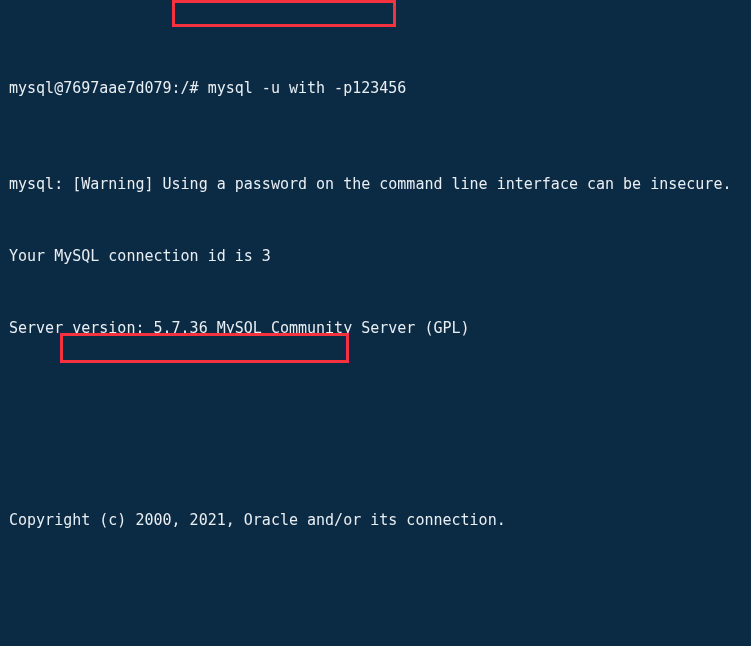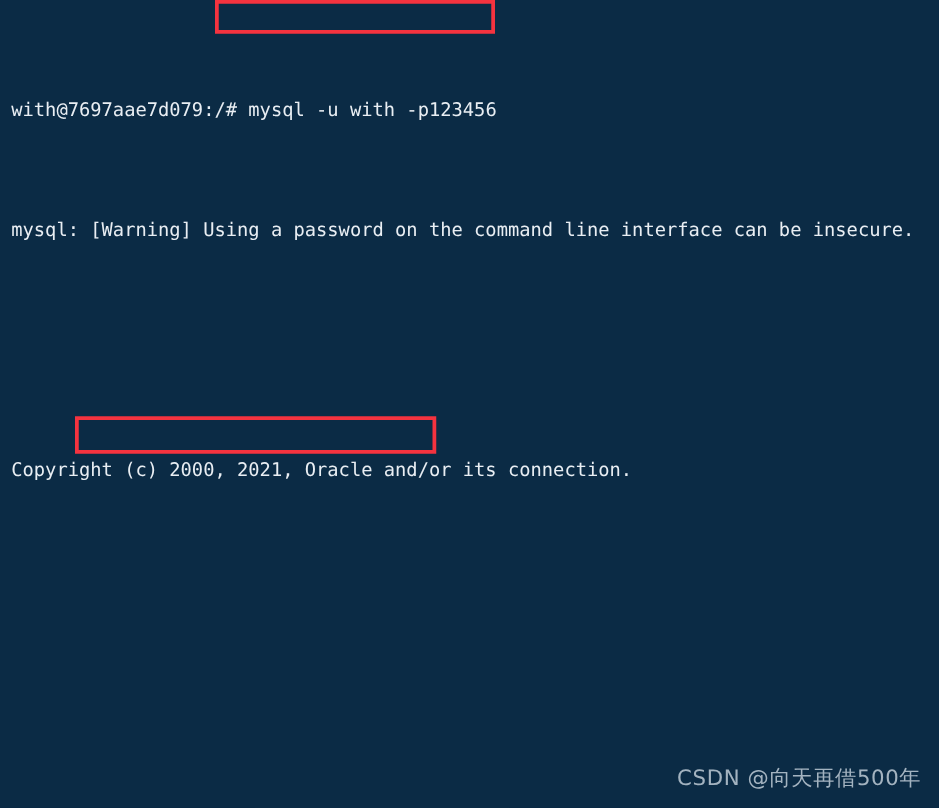--- a/index.html
+++ b/index.html
@@ -69,23 +69,25 @@
     letter-spacing: 0.5px;
   }
 </style>
 </head>
 <body>
 
 <div id="screen">
 
   <div id="terminal">
 
-    <div class="line"><span>with@7697aae7d079:/#</span><span> </span><span>mysql -u with -p123456</span></div>
+    <div class="line"><span>mysql@7697aae7d079:/#</span><span> </span><span>mysql -u with -p123456</span></div>
 
     <div class="line">mysql: [Warning] Using a password on the command line interface can be insecure.</div>
+    <div class="line">Your MySQL connection id is 3</div>
+    <div class="line">Server version: 5.7.36 MySQL Community Server (GPL)</div>
 
     <div class="blank"></div>
 
     <div class="line">Copyright (c) 2000, 2021, Oracle and/or its connection.</div>
 
     
 
     
     
     
@@ -98,15 +100,14 @@
 
     
 
     
 
   </div>
 
   <div class="annot" id="annot-cmd"></div>
   <div class="annot" id="annot-sql"></div>
 
-  <div id="watermark">CSDN @向天再借500年</div>
 
 </div>
 
 </body></html>

